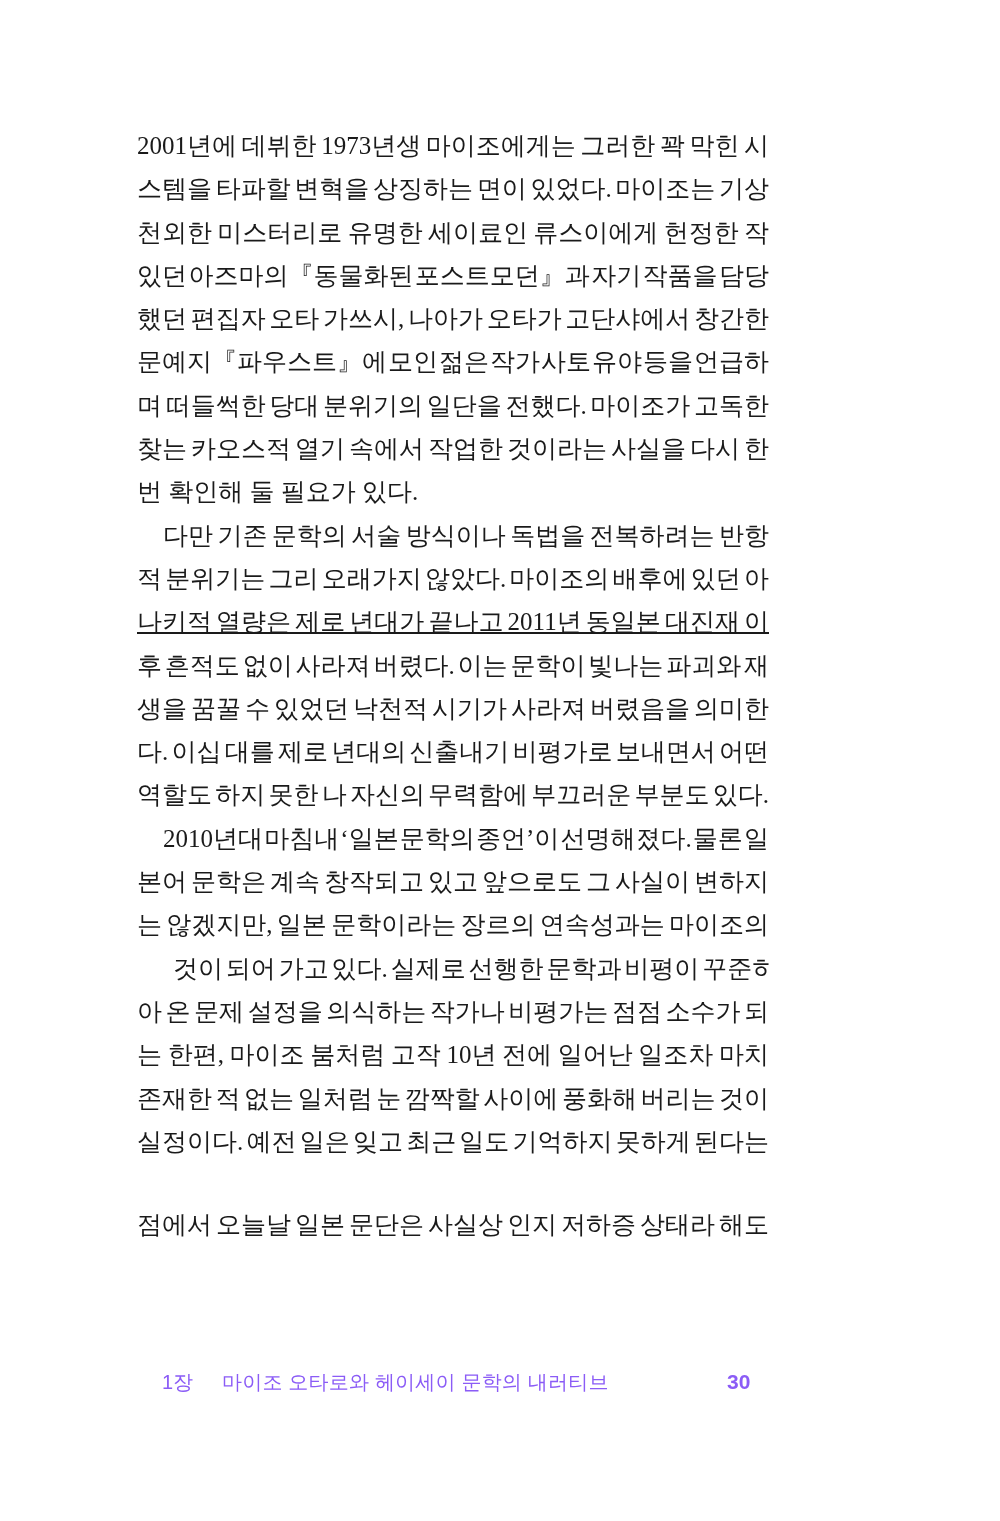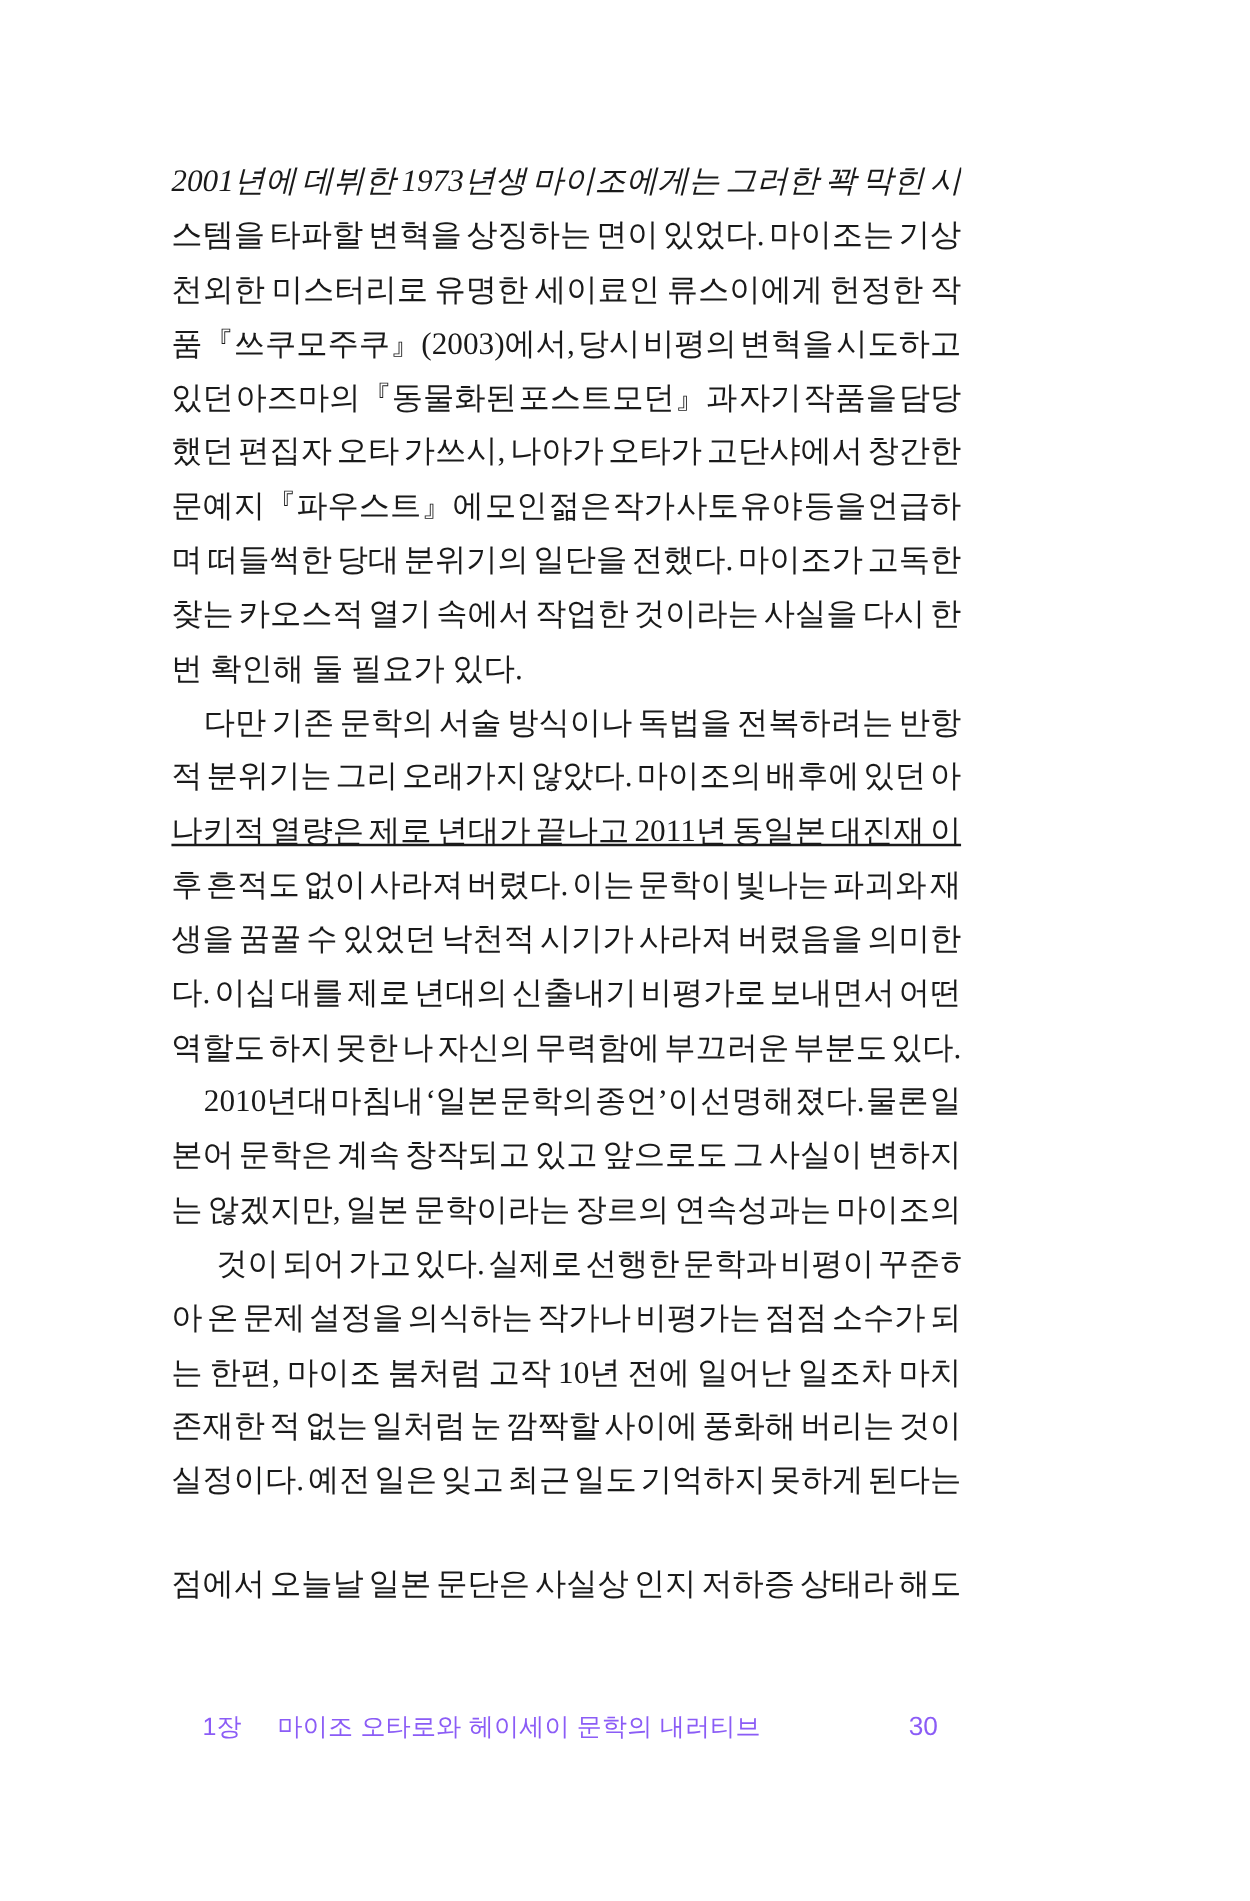--- a/index.html
+++ b/index.html
@@ -51,32 +51,32 @@
   }
   .footer .chapter-title {
     position: absolute;
     left: 222px;
     letter-spacing: 0.2px;
   }
   .footer .page-number {
     position: absolute;
     left: 727px;
     font-size: 21px;
+    font-weight: bold;
   }
 </style>
 </head>
 <body>
 
 <div class="page">
 
   <main class="text-block">
-    <p class="line j" style="word-spacing: -1.67857px; font-style: italic;"><span class="t">2001년에 데뷔한 1973년생 마이조에게는 그러한 꽉 막힌 시</span></p>
+    <p class="line j" style="word-spacing: -1.67857px;"><span class="t">2001년에 데뷔한 1973년생 마이조에게는 그러한 꽉 막힌 시</span></p>
     <p class="line j" style="word-spacing: -2.57143px;"><span class="t">스템을 타파할 변혁을 상징하는 면이 있었다. 마이조는 기상</span></p>
     <p class="line j" style="word-spacing: -0.916667px;"><span class="t">천외한 미스터리로 유명한 세이료인 류스이에게 헌정한 작</span></p>
-    <p class="line j" style="word-spacing: -3.97656px;"><span class="t">품『쓰쿠모주쿠』(2003)에서, 당시 비평의 변혁을 시도하고</span></p>
     <p class="line j" style="word-spacing: -4.85px;"><span class="t">있던 아즈마의『동물화된 포스트모던』과 자기 작품을 담당</span></p>
     <p class="line j" style="word-spacing: -2.57143px;"><span class="t">했던 편집자 오타 가쓰시, 나아가 오타가 고단샤에서 창간한</span></p>
     <p class="line j" style="word-spacing: -5.25px;"><span class="t">문예지『파우스트』에 모인 젊은 작가 사토 유야 등을 언급하</span></p>
     <p class="line j" style="word-spacing: -2.57143px;"><span class="t">며 떠들썩한 당대 분위기의 일단을 전했다. 마이조가 고독한</span></p>
     <p class="line j" style="word-spacing: -2.25px;"><span class="t">찾는 카오스적 열기 속에서 작업한 것이라는 사실을 다시 한</span></p>
     <p class="line"><span class="t">번 확인해 둘 필요가 있다.</span></p>
     <p class="line j indent" style="word-spacing: -1.82143px;"><span class="t">다만 기존 문학의 서술 방식이나 독법을 전복하려는 반항</span></p>
     <p class="line j" style="word-spacing: -3.03125px;"><span class="t">적 분위기는 그리 오래가지 않았다. 마이조의 배후에 있던 아</span></p>
     <p class="line j" style="word-spacing: -2.13477px; text-decoration: underline;"><span class="t">나키적 열량은 제로 년대가 끝나고 2011년 동일본 대진재 이</span></p>
     <p class="line j" style="word-spacing: -3.38889px;"><span class="t">후 흔적도 없이 사라져 버렸다. 이는 문학이 빛나는 파괴와 재</span></p>

